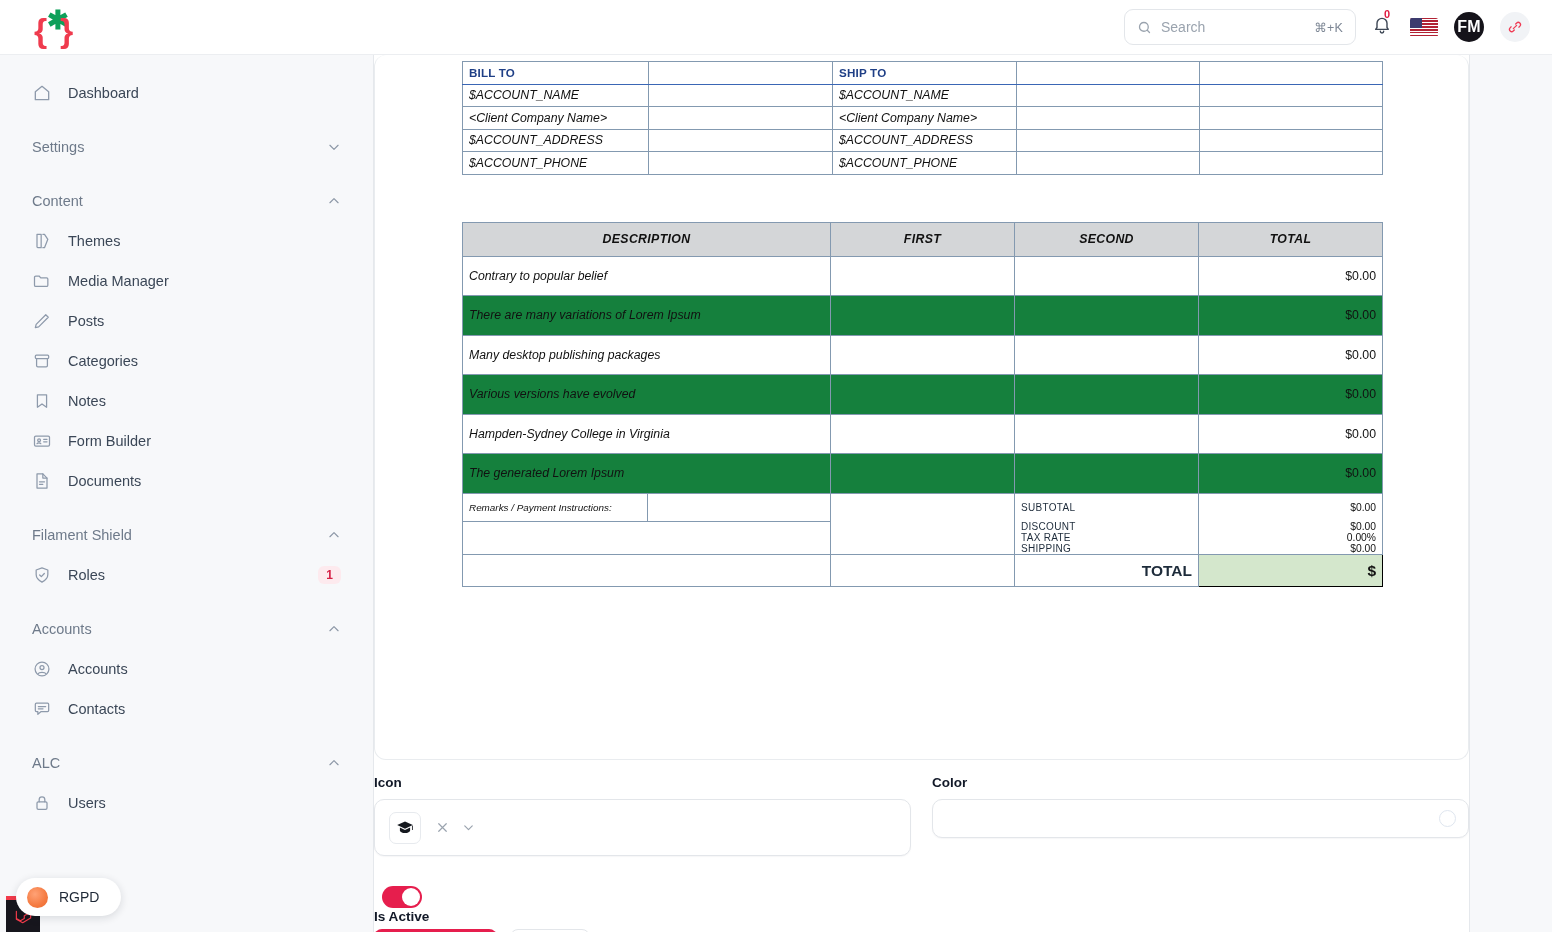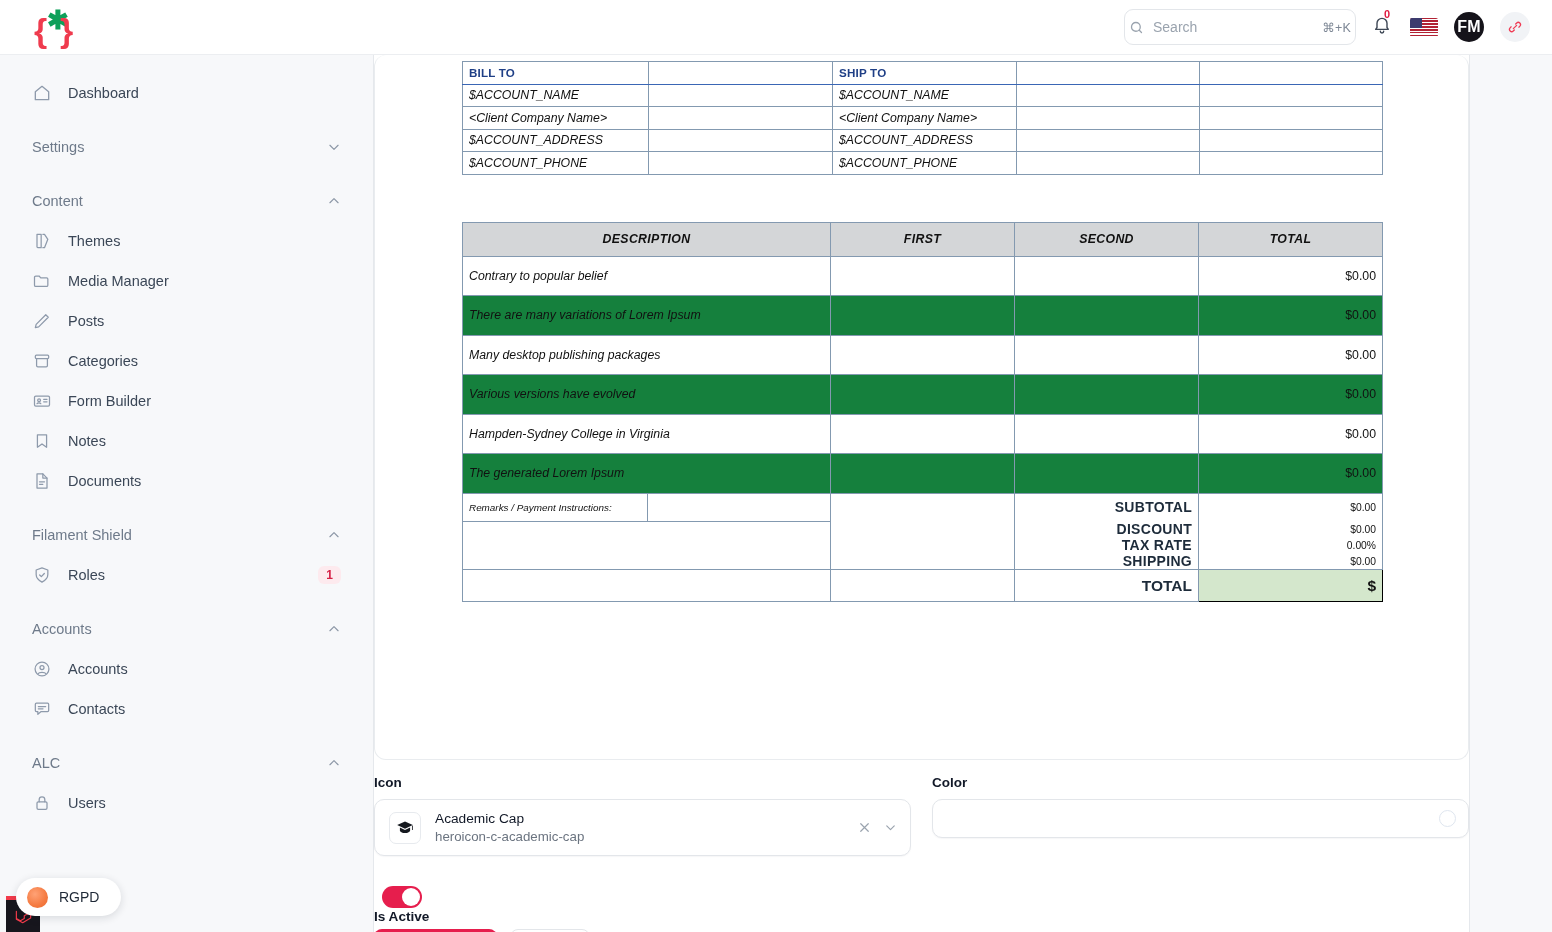--- a/index.html
+++ b/index.html
@@ -29,21 +29,21 @@
   .brand-logo .star {
     position: absolute; left: 13px; top: 0px; font-size: 26px; color: #0ea05a;
     font-weight: 700; line-height: 1;
   }
   .topbar-right {
     margin-left: auto; display: flex; align-items: center; gap: 16px;
     padding-right: 22px;
   }
   .searchbox {
     width: 232px; height: 36px; border: 1px solid #e3e6ea; border-radius: 9px;
-    display: flex; align-items: center; padding: 0 4px; gap: 9px; background: #fff;
+    display: flex; align-items: center; padding: 0 12px; gap: 9px; background: #fff;
   }
   .searchbox .mag { width: 15px; height: 15px; flex: 0 0 15px; }
   .searchbox .ph { font-size: 14px; color: #9aa3ae; flex: 1; }
   .searchbox .kbd { font-size: 12.5px; color: #7c8694; letter-spacing: .2px; }
   .bellwrap { position: relative; width: 22px; height: 24px; }
   .bellwrap .badge {
     position: absolute; top: -7px; left: 12px;
     font-size: 11px; color: #e01b41; font-weight: 600;
   }
   .flag {
@@ -164,22 +164,22 @@
   .ci-desc { width: 368px; }
   .ci-first { width: 184px; }
   .ci-second { width: 184px; }
   .ci-total { width: 184px; }
 
   
   .t-items td.rmk {
     height: 22.5px; font-size: 9.9px; font-style: italic; color: #111;
   }
   .t-items td.sumlbl {
-    text-align: right; font-style: normal; font-weight: 700;
-    font-size: 14px; letter-spacing: .3px; color: #1d2b3a;
+    text-align: left; font-style: normal; font-weight: 400;
+    font-size: 10px; letter-spacing: .3px; color: #1d2b3a;
   }
   .t-items td.sumval {
     text-align: right; font-style: normal; font-size: 10.3px; color: #111;
   }
   .t-items td.totallbl {
     text-align: right; font-style: normal; font-weight: 700;
     font-size: 15.5px; color: #1d2b3a; height: 32px;
     border-top: 1.8px solid #000;
   }
   .t-items td.totalval {
@@ -374,35 +374,35 @@
         <rect x="4" y="5" width="16" height="4" rx="1.2"></rect>
           <path d="M5.5 9.5v8a1.5 1.5 0 001.5 1.5h10a1.5 1.5 0 001.5-1.5v-8"></path>
       </svg>
     </span>
     <span class="lbl">Categories</span>
   </div>
 
   <div class="nav-item">
     <span class="ic">
       <svg viewBox="0 0 24 24" width="20" height="20" fill="none" stroke="#8e9aab" stroke-width="1.5" stroke-linecap="round" stroke-linejoin="round">
+        <path d="M6.5 4.5h11v15l-5.5-4-5.5 4z"></path>
+      </svg>
+    </span>
+    <span class="lbl">Notes</span>
+  </div>
+
+  <div class="nav-item">
+    <span class="ic">
+      <svg viewBox="0 0 24 24" width="20" height="20" fill="none" stroke="#8e9aab" stroke-width="1.5" stroke-linecap="round" stroke-linejoin="round">
         <rect x="3" y="6" width="18" height="12" rx="1.6"></rect>
           <circle cx="8.5" cy="11" r="1.7"></circle>
         <path d="M6 15.2c.6-1.2 4-1.2 4.6 0M14 10h4M14 13h4"></path>
       </svg>
     </span>
     <span class="lbl">Form Builder</span>
-  </div>
-
-  <div class="nav-item">
-    <span class="ic">
-      <svg viewBox="0 0 24 24" width="20" height="20" fill="none" stroke="#8e9aab" stroke-width="1.5" stroke-linecap="round" stroke-linejoin="round">
-        <path d="M6.5 4.5h11v15l-5.5-4-5.5 4z"></path>
-      </svg>
-    </span>
-    <span class="lbl">Notes</span>
   </div>
 
   <div class="nav-item">
     <span class="ic">
       <svg viewBox="0 0 24 24" width="20" height="20" fill="none" stroke="#8e9aab" stroke-width="1.5" stroke-linecap="round" stroke-linejoin="round">
         <path d="M6 3.5h7l5 5v12H6z"></path>
           <path d="M13 3.5v5h5"></path>
           <path d="M9 13h6M9 16h4"></path>
       </svg>
     </span>
@@ -647,24 +647,20 @@
 
     <div style="position:absolute;left:0px;top:6px">
       <div class="fld-label">Icon</div>
       <div class="icon-picker">
         <div class="icon-thumb">
           <svg viewBox="0 0 24 24" width="18" height="18" fill="#15191f">
             <path d="M12 3.2L1.6 8.1 12 13l10.4-4.9z"></path>
             <path d="M5.2 11.4v4.1c0 1.6 3.1 3.1 6.8 3.1s6.8-1.5 6.8-3.1v-4.1L12 14.6z"></path>
             <path d="M21.3 9.1v5.4h1.1V8.6z"></path>
           </svg>
-        </div>
-        <div class="icon-texts">
-          <span class="icon-title">Academic Cap</span>
-          <span class="icon-sub">heroicon-c-academic-cap</span>
         </div>
         <div class="icon-actions">
           <span>
             <svg viewBox="0 0 24 24" width="15" height="15" fill="none" stroke="#9aa3ae" stroke-width="1.9" stroke-linecap="round">
                 <path d="M6 6l12 12M18 6L6 18"></path>
               </svg>
           </span>
           <span>
             <svg viewBox="0 0 24 24" width="15" height="15" fill="none" stroke="#9aa3ae" stroke-width="1.9" stroke-linecap="round" stroke-linejoin="round">
                 <path d="M6 9.5l6 6 6-6"></path>

